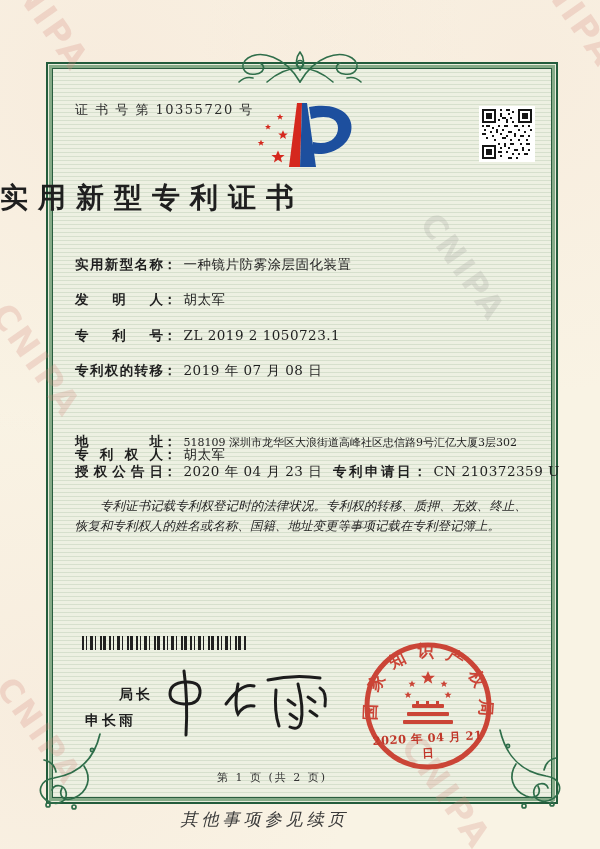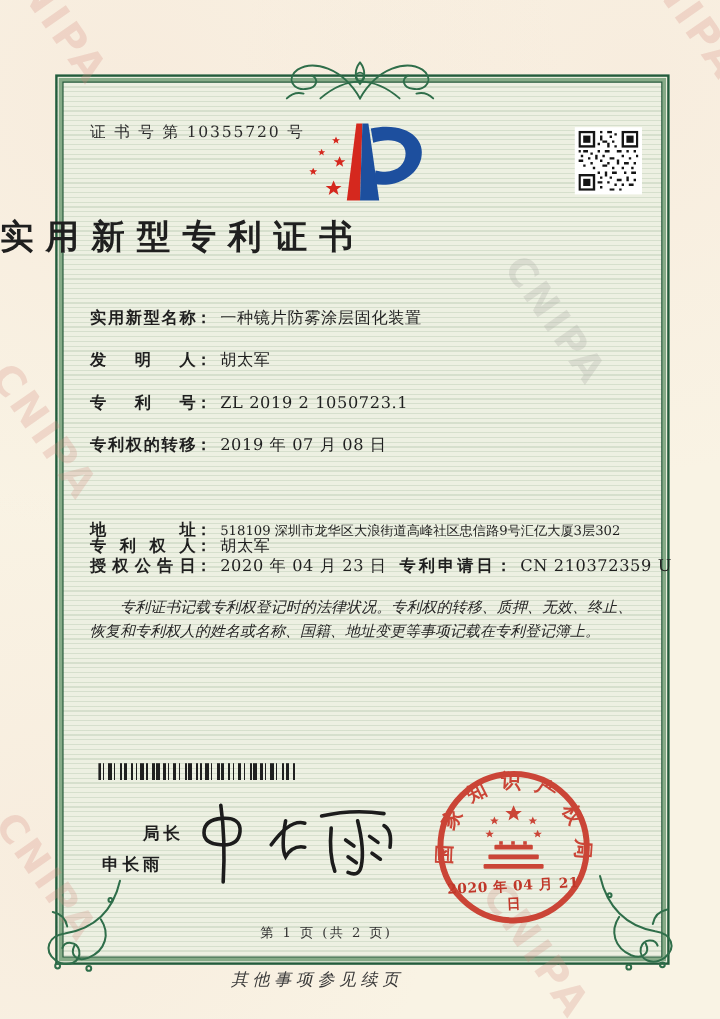--- a/index.html
+++ b/index.html
@@ -56,21 +56,21 @@
   .sig-name{left:85px;top:712px;font-size:14px;font-weight:bold;letter-spacing:3px;
     font-family:"DejaVu Sans","Liberation Sans",sans-serif;z-index:2;}
   .signature{left:148px;top:664px;z-index:2;}
   
   .seal{left:362px;top:640px;z-index:3;opacity:.93;}
   .seal-date{left:366px;top:731px;width:124px;text-align:center;font-size:11.5px;
     color:#c0372a;letter-spacing:.5px;transform:rotate(-3deg);z-index:4;font-weight:600;}
   
   .pagenum{left:0;top:770px;width:480px;text-align:center;font-size:11px;
     letter-spacing:2px;color:#333;z-index:2;margin-left:32px;}
-  .contnote{left:0;top:808px;width:529px;text-align:center;font-size:14px;
+  .contnote{left:0;top:808px;width:529px;text-align:center;font-size:17px;
     font-style:italic;letter-spacing:4px;color:#3a3a3a;z-index:2;}
   .ornament{z-index:2;pointer-events:none;}
 </style>
 </head>
 <body>
 
 <div class="abs paper-tint"></div>
 
 <div class="abs wm" style="left:-20px;top:-6px;font-size:34px;transform:rotate(55deg);">CNIPA</div>
 <div class="abs wm" style="left:508px;top:-10px;font-size:34px;transform:rotate(55deg);">CNIPA</div>

